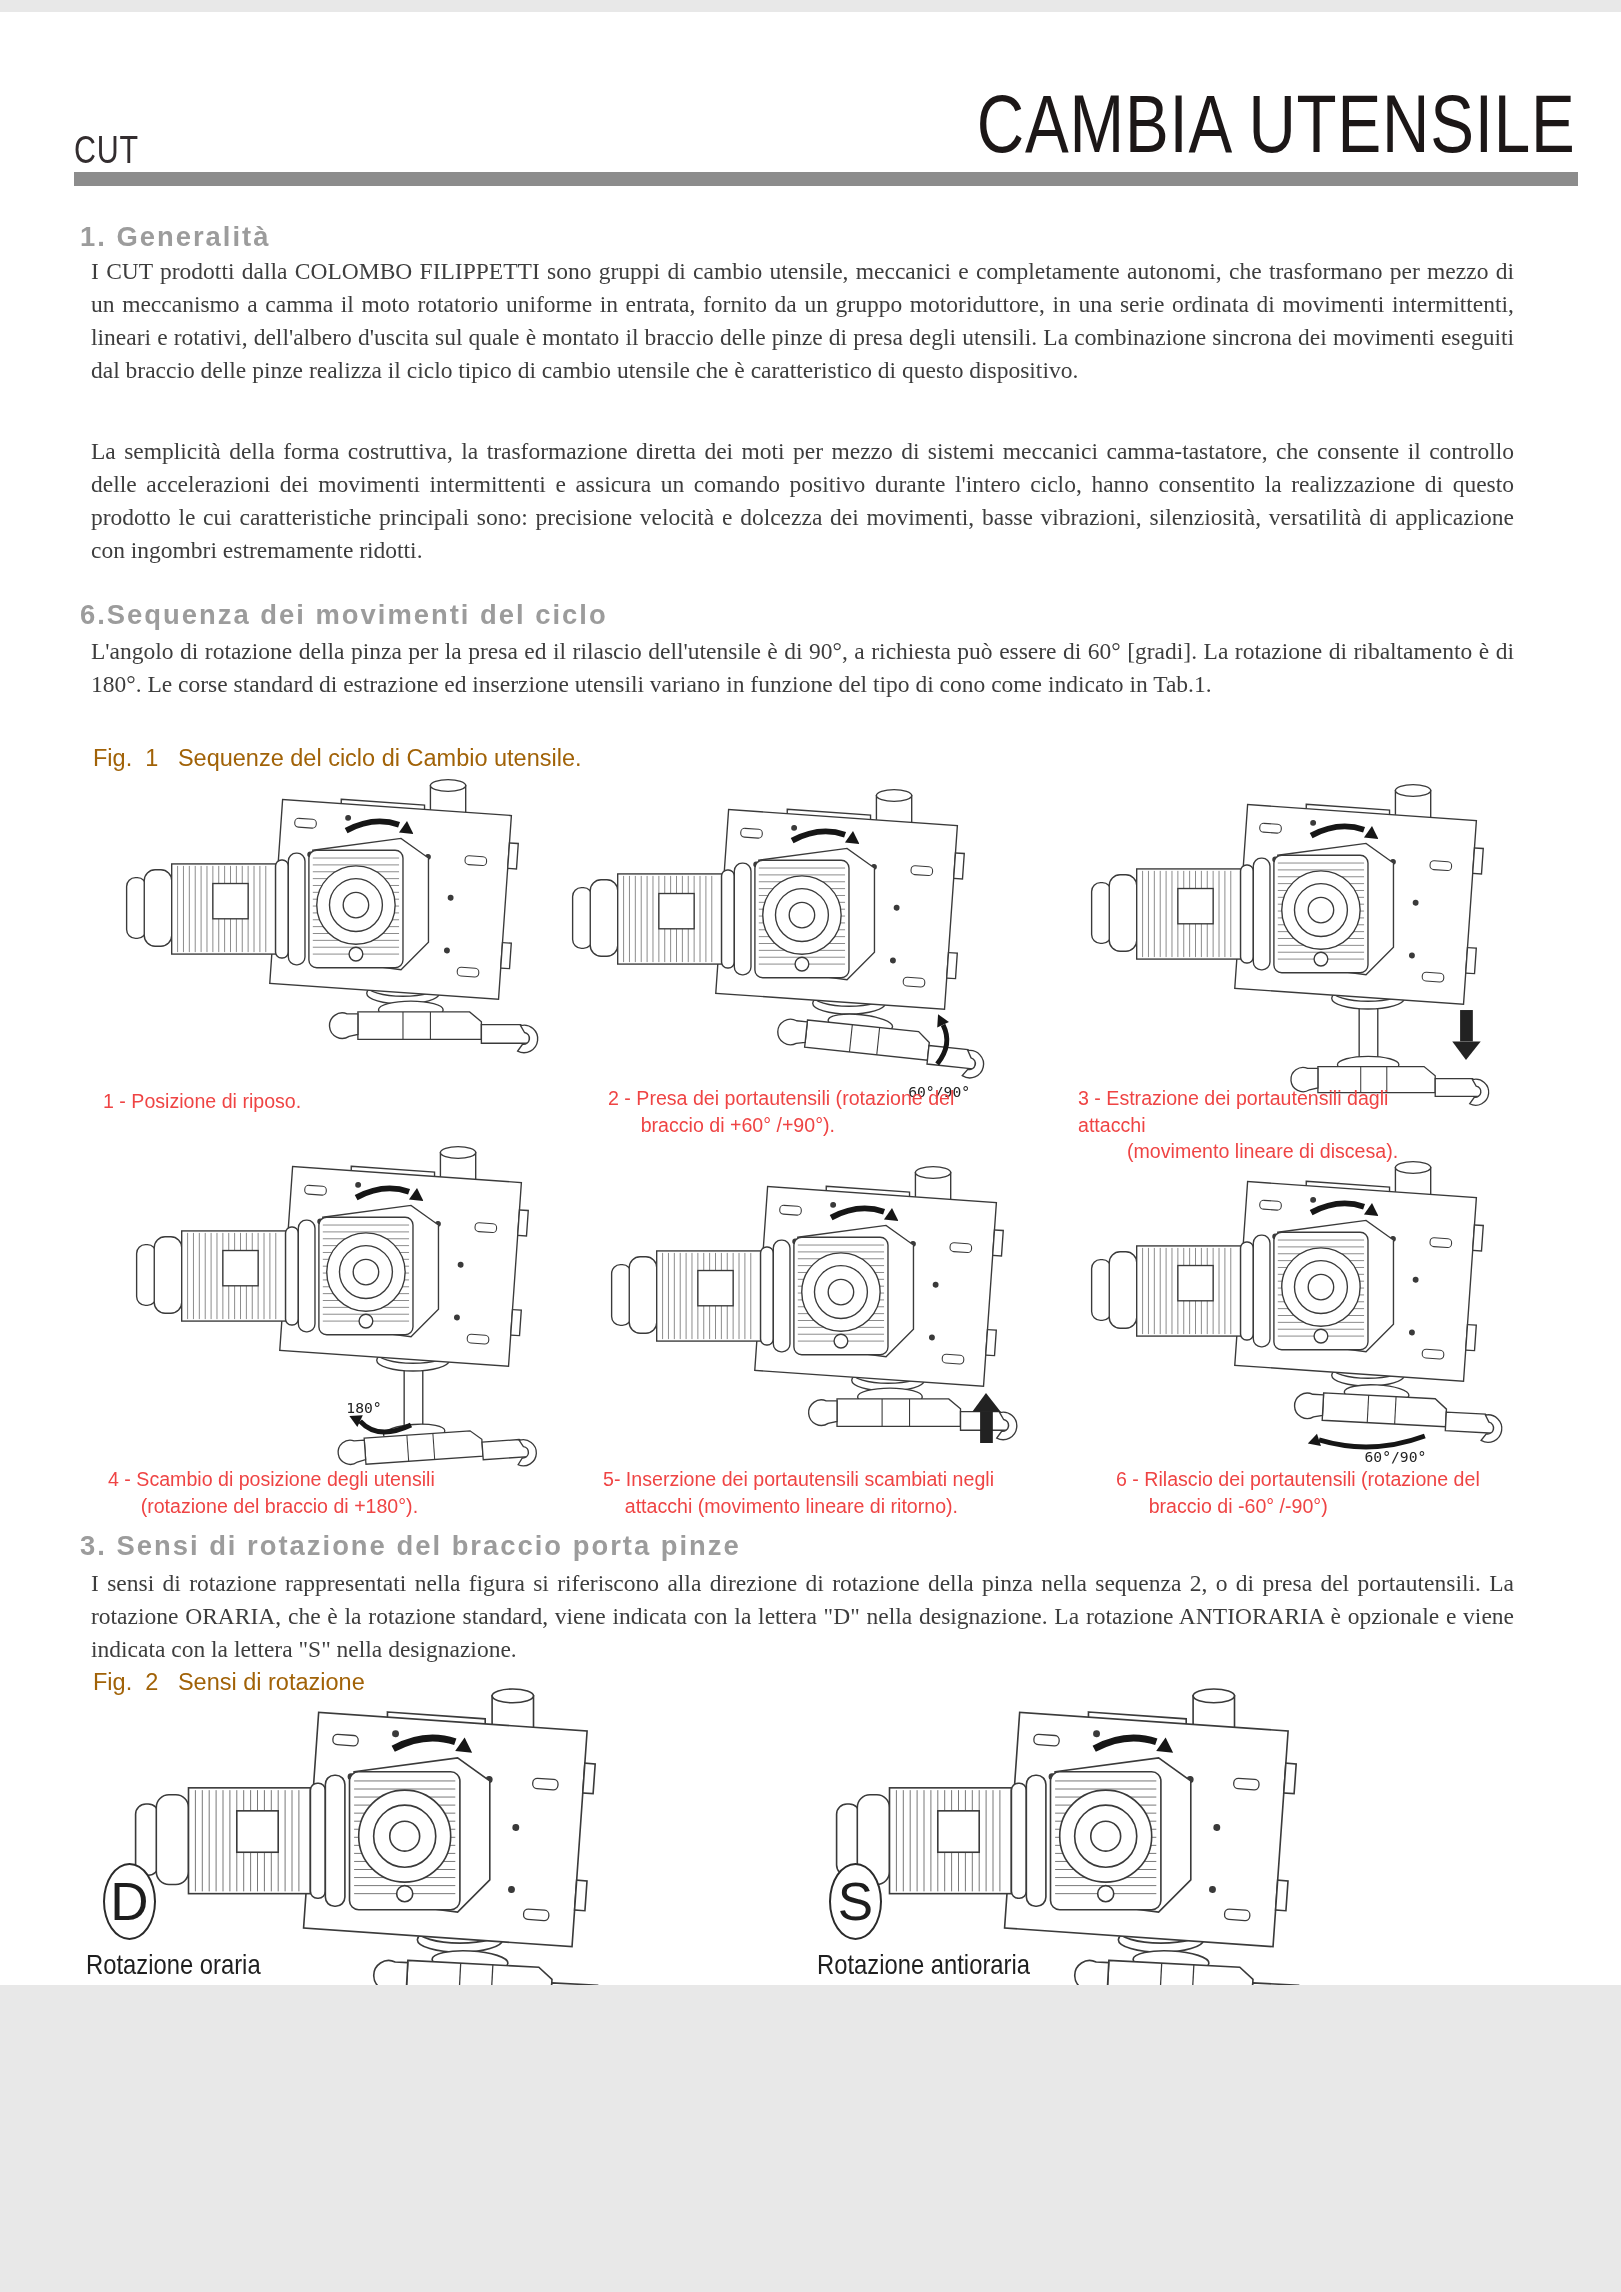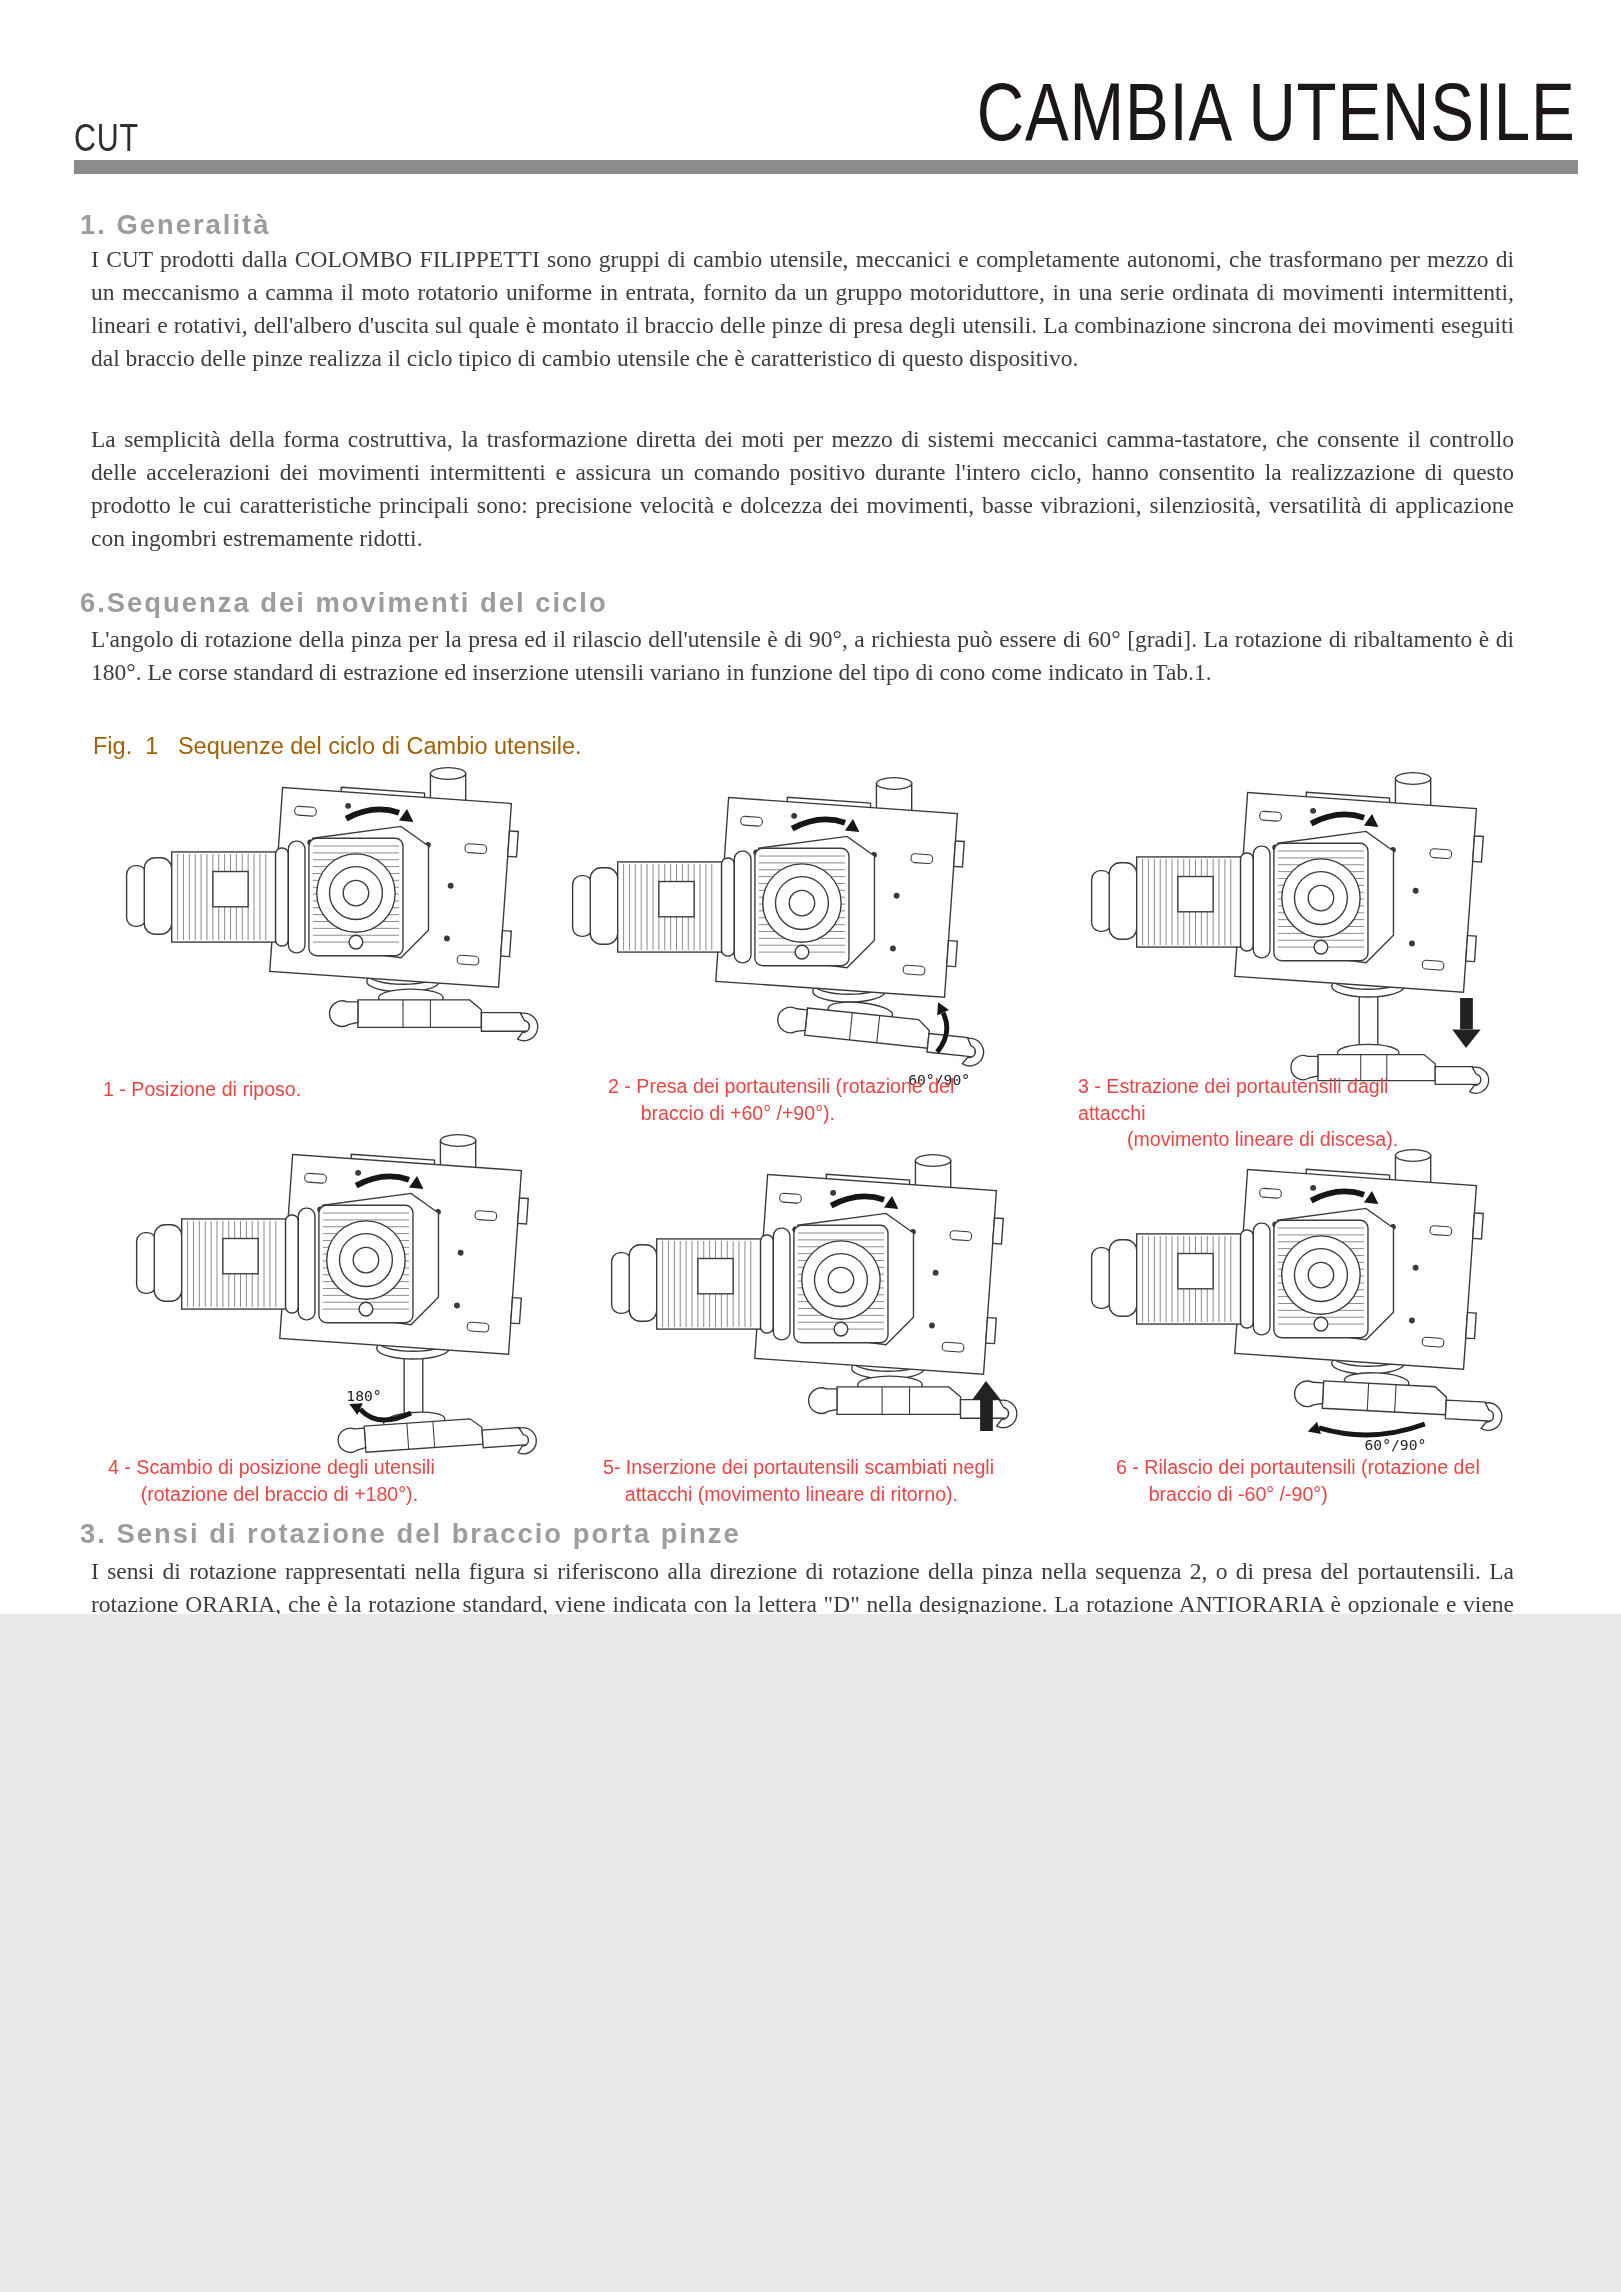--- a/index.html
+++ b/index.html
@@ -1,19 +1,19 @@
 <!DOCTYPE html>
 <html><head>
 <meta charset="utf-8">
 <style>
   html,body{margin:0;padding:0;background:#e8e8e8;}
   .page{
-    position:relative;width:1621px;height:1614px;background:#ffffff;
+    position:relative;width:1621px;height:1973px;background:#ffffff;
     font-family:"Liberation Sans",sans-serif;color:#3d3d3d;overflow:hidden;
-    margin:0 auto;
+    margin:12px auto;
   }
   .cut-code{
     position:absolute;left:74px;top:116px;font-size:39px;color:#332d2f;
     transform:scaleX(0.78);transform-origin:left;letter-spacing:1px;white-space:nowrap;
   }
   .doc-title{
     position:absolute;right:45px;top:65px;font-size:82px;color:#1c1717;
     transform:scaleX(0.80);transform-origin:right;letter-spacing:1px;white-space:nowrap;
   }
   .title-bar{position:absolute;left:74px;right:43px;top:160px;height:13.7px;background:#8c8c8c;}

